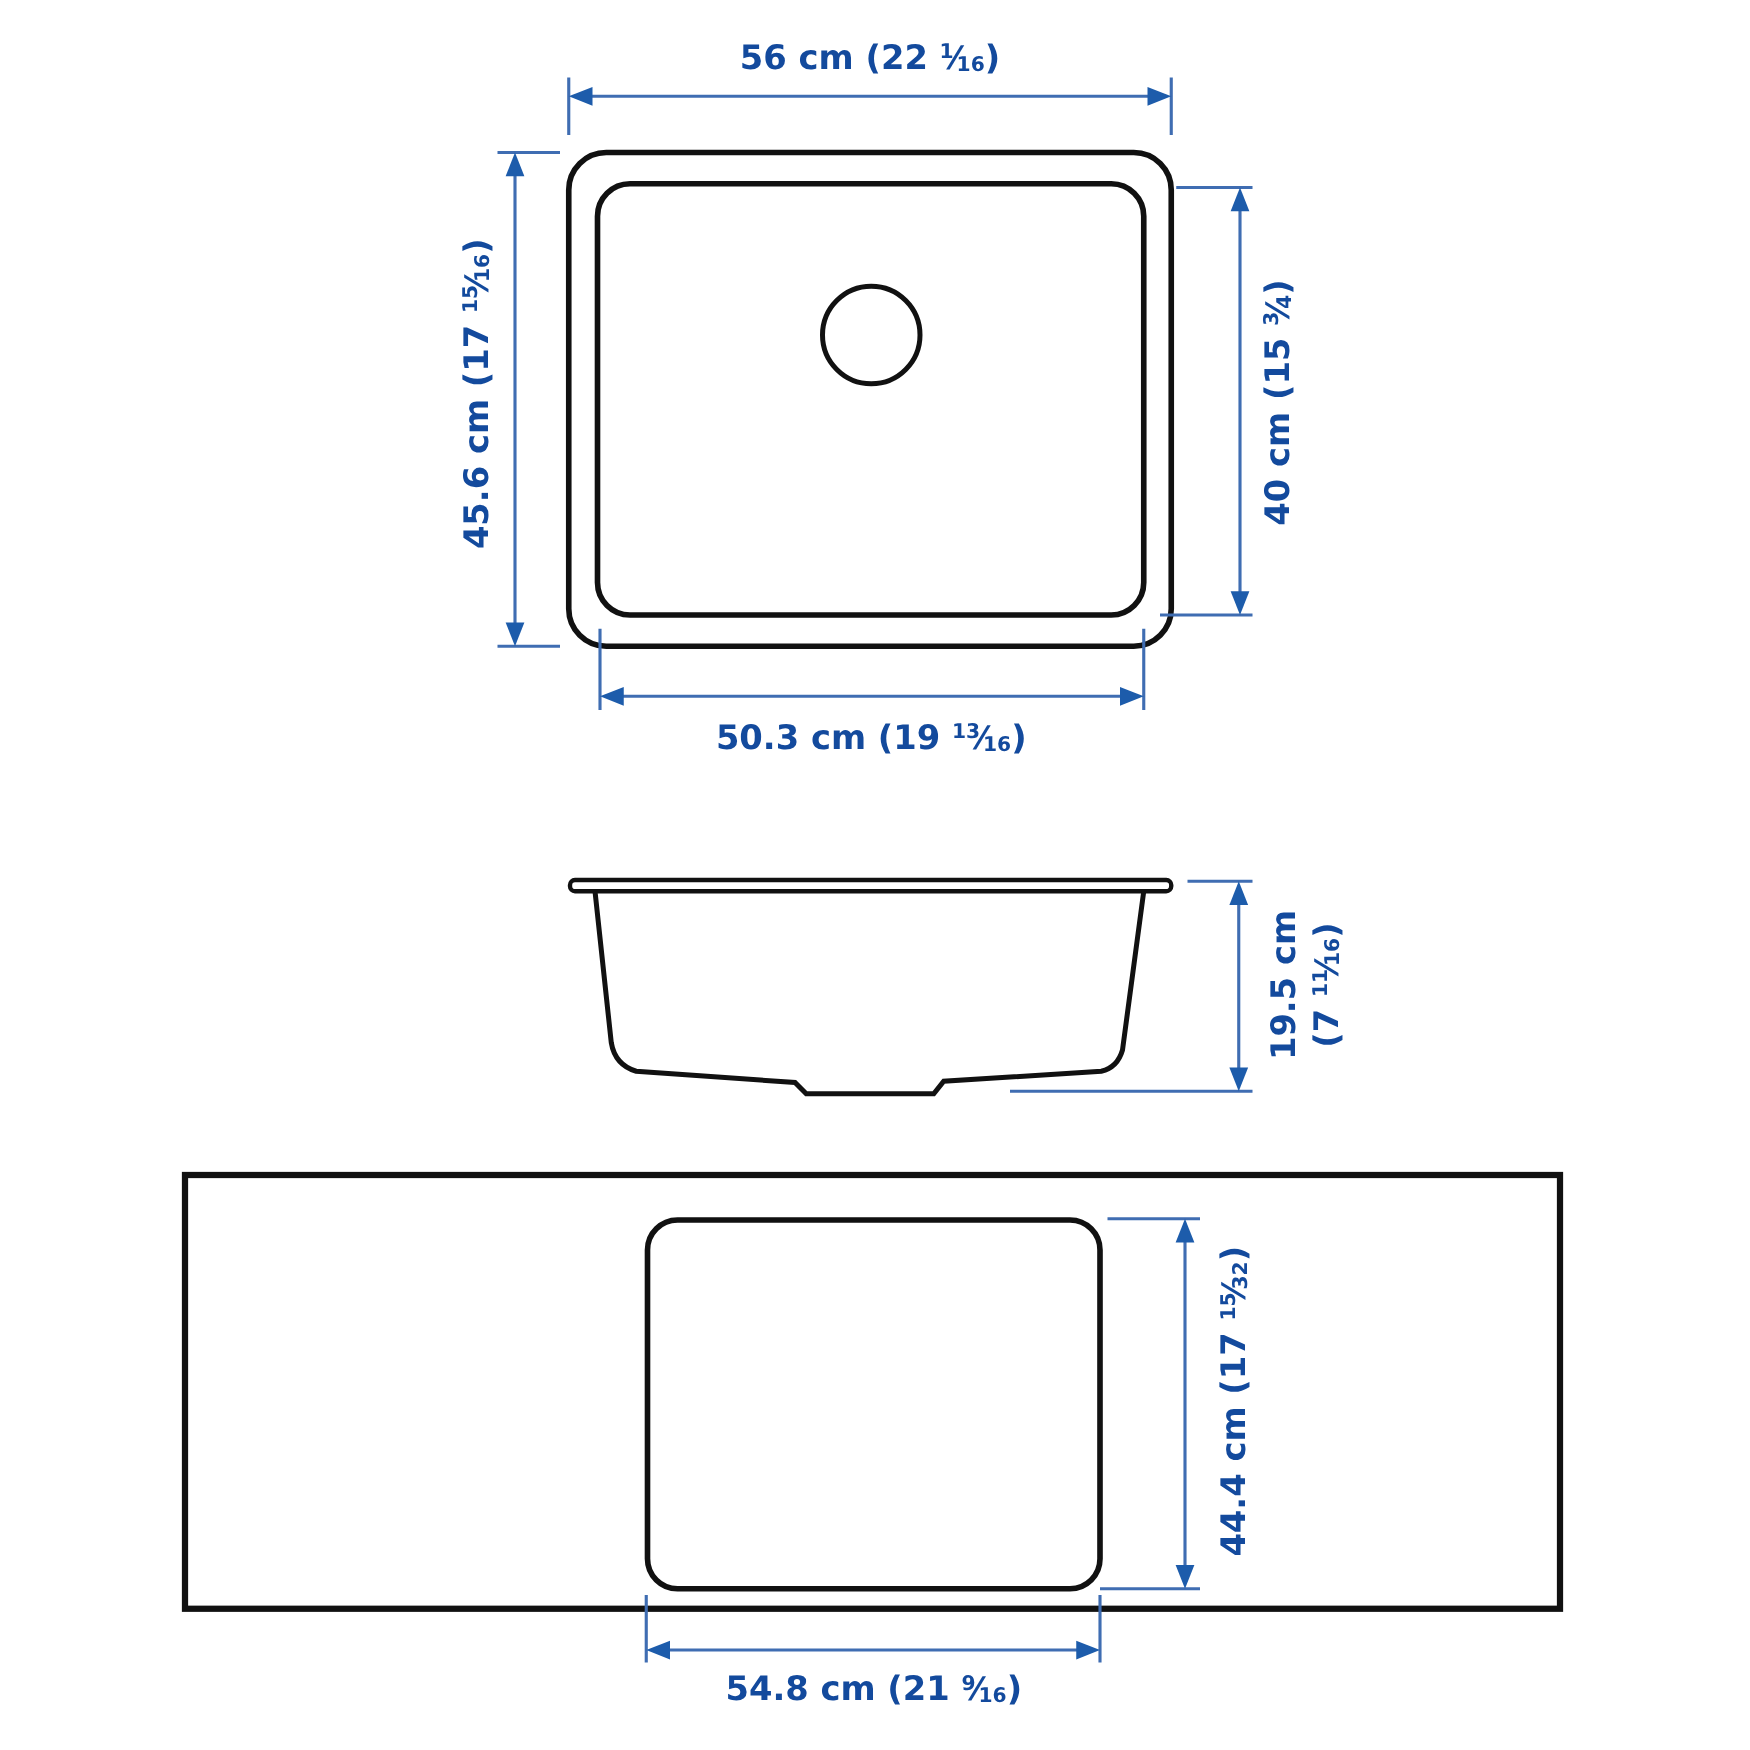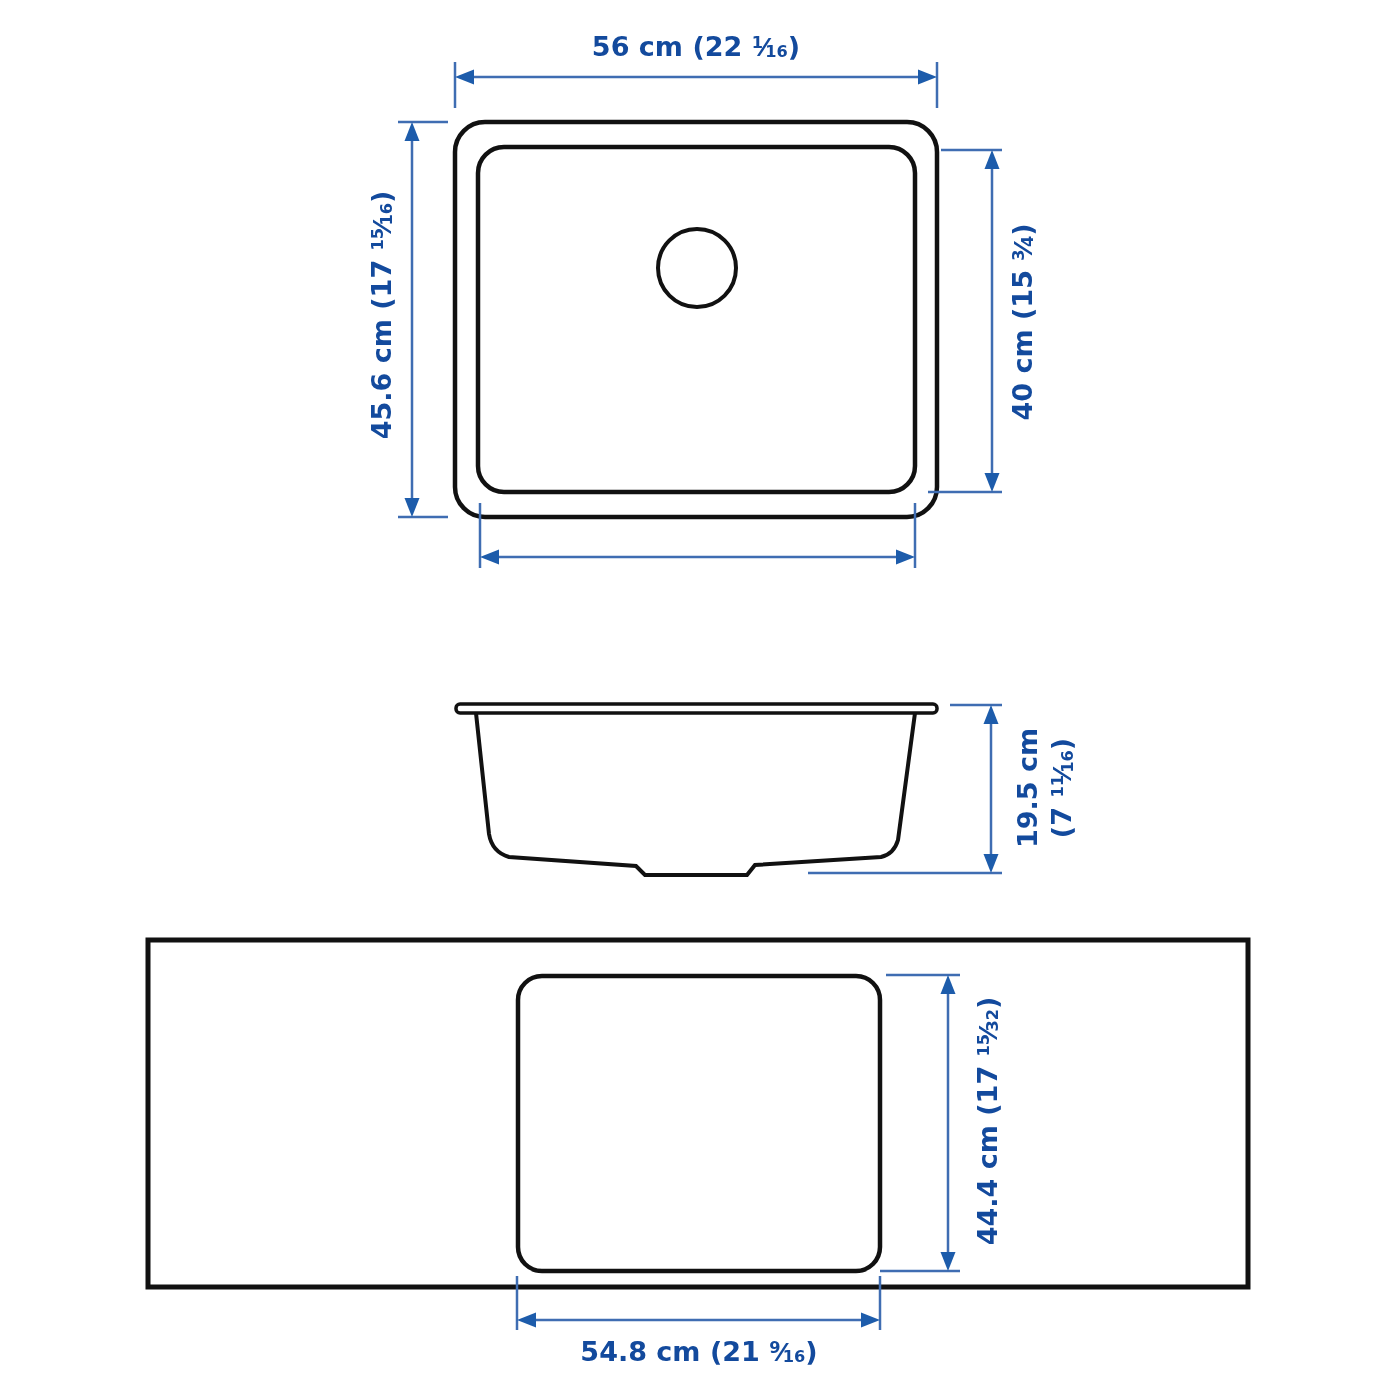--- a/index.html
+++ b/index.html
@@ -112,20 +112,23 @@
   </div>
 
   <div class="lbl rot" style="left:382px;top:315px;">
     <span>45.6 cm (17 </span><span class="fr"><span class="n">15</span><span class="s">⁄</span><span class="d">16</span></span><span>)</span>
   </div>
 
   <div class="lbl rot" style="left:1023px;top:322px;">
     <span>40 cm (15 </span><span class="fr"><span class="n">3</span><span class="s">⁄</span><span class="d">4</span></span><span>)</span>
   </div>
 
+  <div class="lbl" style="left:697px;top:591px;">
+    <span>50.3 cm (19 </span><span class="fr"><span class="n">13</span><span class="s">⁄</span><span class="d">16</span></span><span>)</span>
+  </div>
 
   <div class="lbl rot" style="left:1045px;top:788px;">
     <div>19.5 cm</div>
     <div><span>(7 </span><span class="fr"><span class="n">11</span><span class="s">⁄</span><span class="d">16</span></span><span>)</span></div>
   </div>
 
   <div class="lbl rot" style="left:988px;top:1121px;">
     <span>44.4 cm (17 </span><span class="fr"><span class="n">15</span><span class="s">⁄</span><span class="d">32</span></span><span>)</span>
   </div>
 

